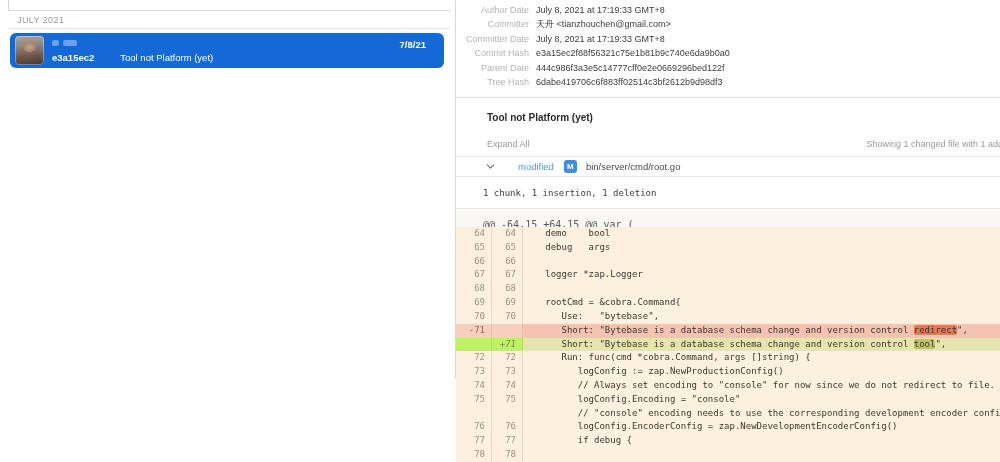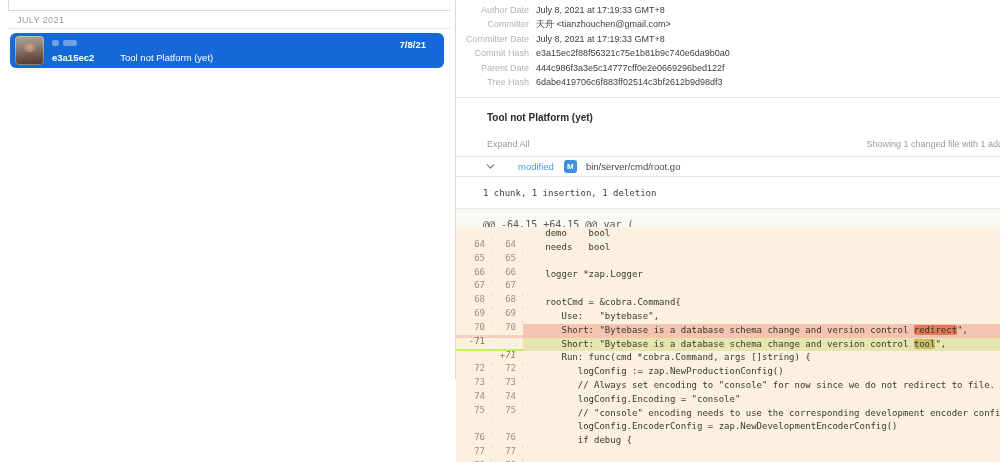--- a/index.html
+++ b/index.html
@@ -63,21 +63,21 @@
                display:flex; align-items:center; padding-left:27px;
                font-family:"DejaVu Sans Mono", monospace; font-size:9px; color:#3c3c3c; }
   .hunk-row { position:absolute; left:0; right:0; top:208px; height:31px; background:#faf8f5;
               border-top:1px solid #e9e7e3; display:flex; align-items:center; padding-left:27px;
               font-family:"DejaVu Sans Mono", monospace; font-size:10px; color:#5a5a52; }
 
   .diff { position:absolute; left:0; right:0; top:227px; bottom:0; background:#fbf1de; overflow:hidden; }
   .diff-row { display:flex; height:13.82px; line-height:13.82px;
               font-family:"DejaVu Sans Mono", monospace; font-size:9px; }
   .num { flex:0 0 auto; text-align:right; padding-right:6px; color:#9b9181;
-         border-right:1px solid rgba(160,130,70,.18);margin-top:11px; }
+         border-right:1px solid rgba(160,130,70,.18); }
   .num-old { width:36px; }
   .num-new { width:31px; }
   .code { flex:1 1 auto; white-space:pre; tab-size:3; -moz-tab-size:3; padding-left:6px;
           color:#39382f; overflow:hidden; }
   .diff-row.del .code { background:#f4c3b1; }
   .diff-row.del .num  { background:#f7cfbe; color:#8a6a5a; }
   .diff-row.add .code { background:#e6e5af; }
   .diff-row.add .num  { background:#bef264; color:#83815c;font-style:italic; }
   .hl-del { background:#e07a59; border-radius:2px; }
   .hl-add { background:#c5c168; border-radius:2px; }
@@ -161,21 +161,21 @@
 
     <div class="diff">
         <div class="diff-row ctx">
           <div class="num num-old">64</div>
           <div class="num num-new">64</div>
           <div class="code"><span>	demo    bool</span></div>
         </div>
         <div class="diff-row ctx">
           <div class="num num-old">65</div>
           <div class="num num-new">65</div>
-          <div class="code"><span>	needs   bool</span></div>
+          <div class="code"><span>	debug   args</span></div>
         </div>
         <div class="diff-row ctx">
           <div class="num num-old">66</div>
           <div class="num num-new">66</div>
           <div class="code"><span></span></div>
         </div>
         <div class="diff-row ctx">
           <div class="num num-old">67</div>
           <div class="num num-new">67</div>
           <div class="code"><span>	logger *zap.Logger</span></div>

